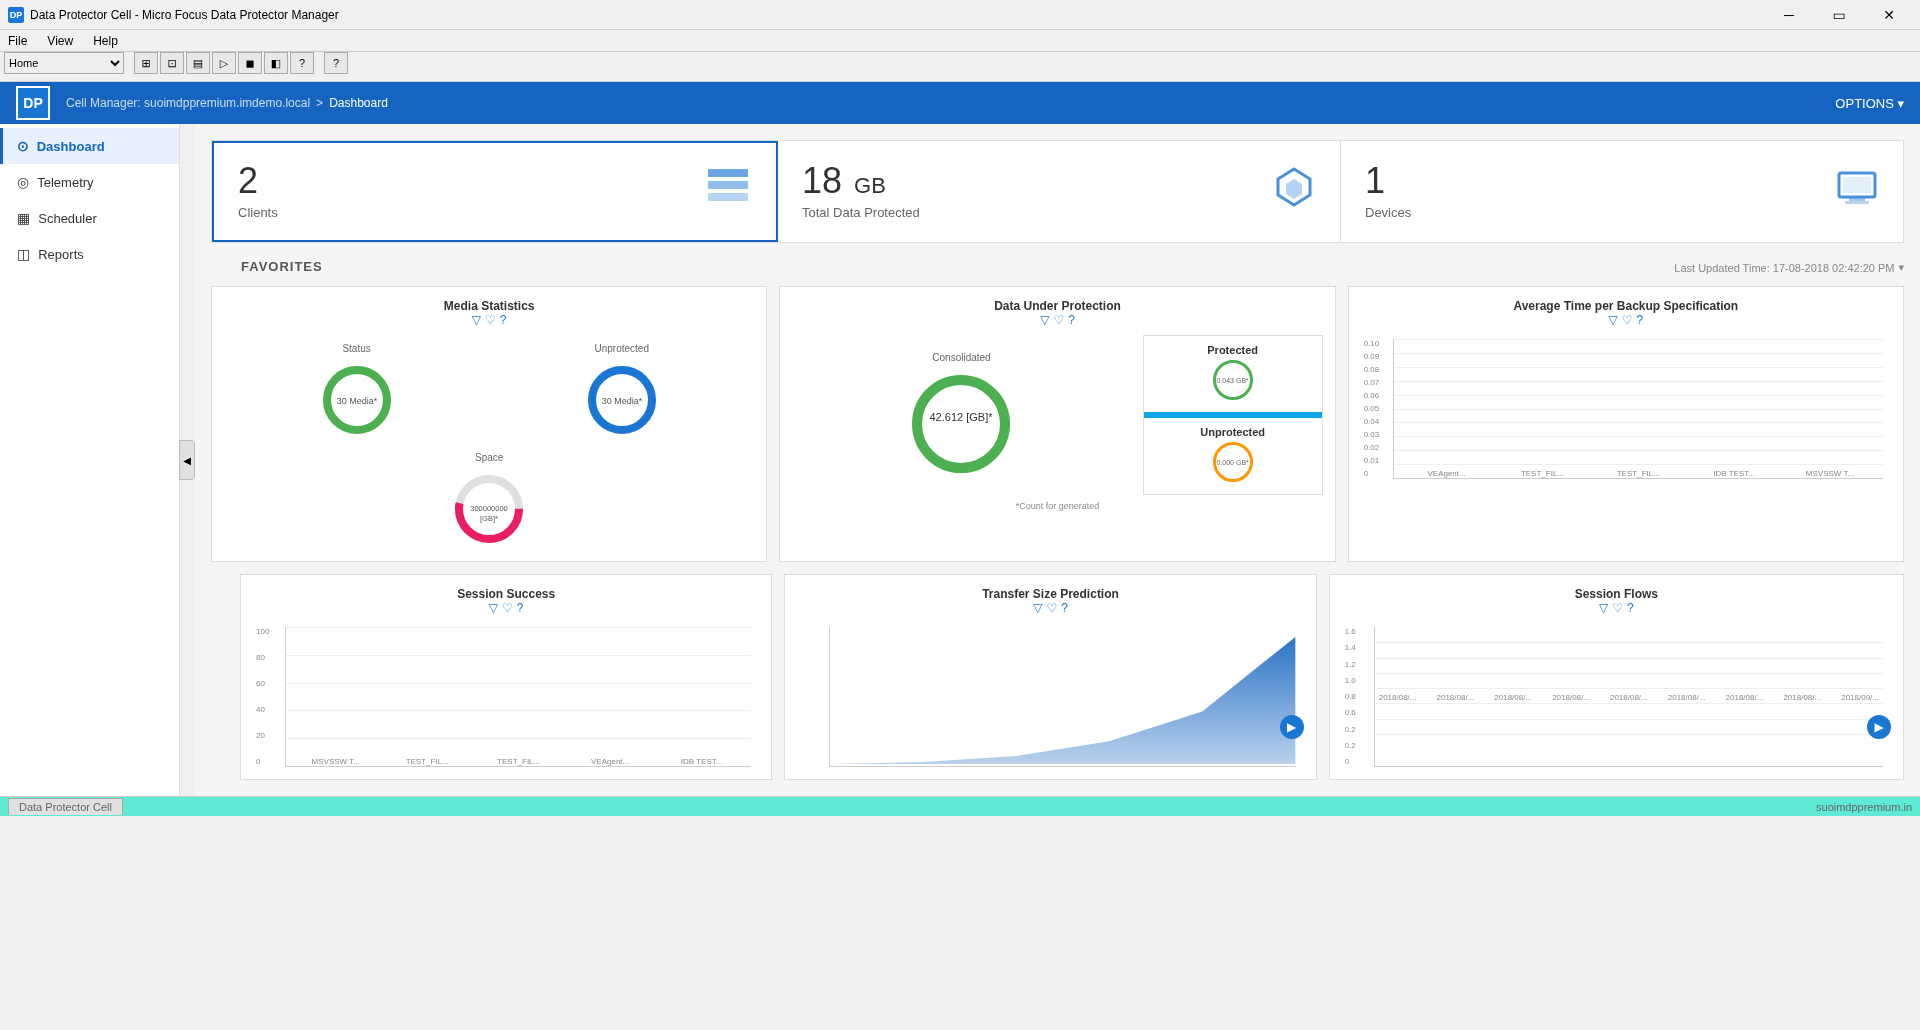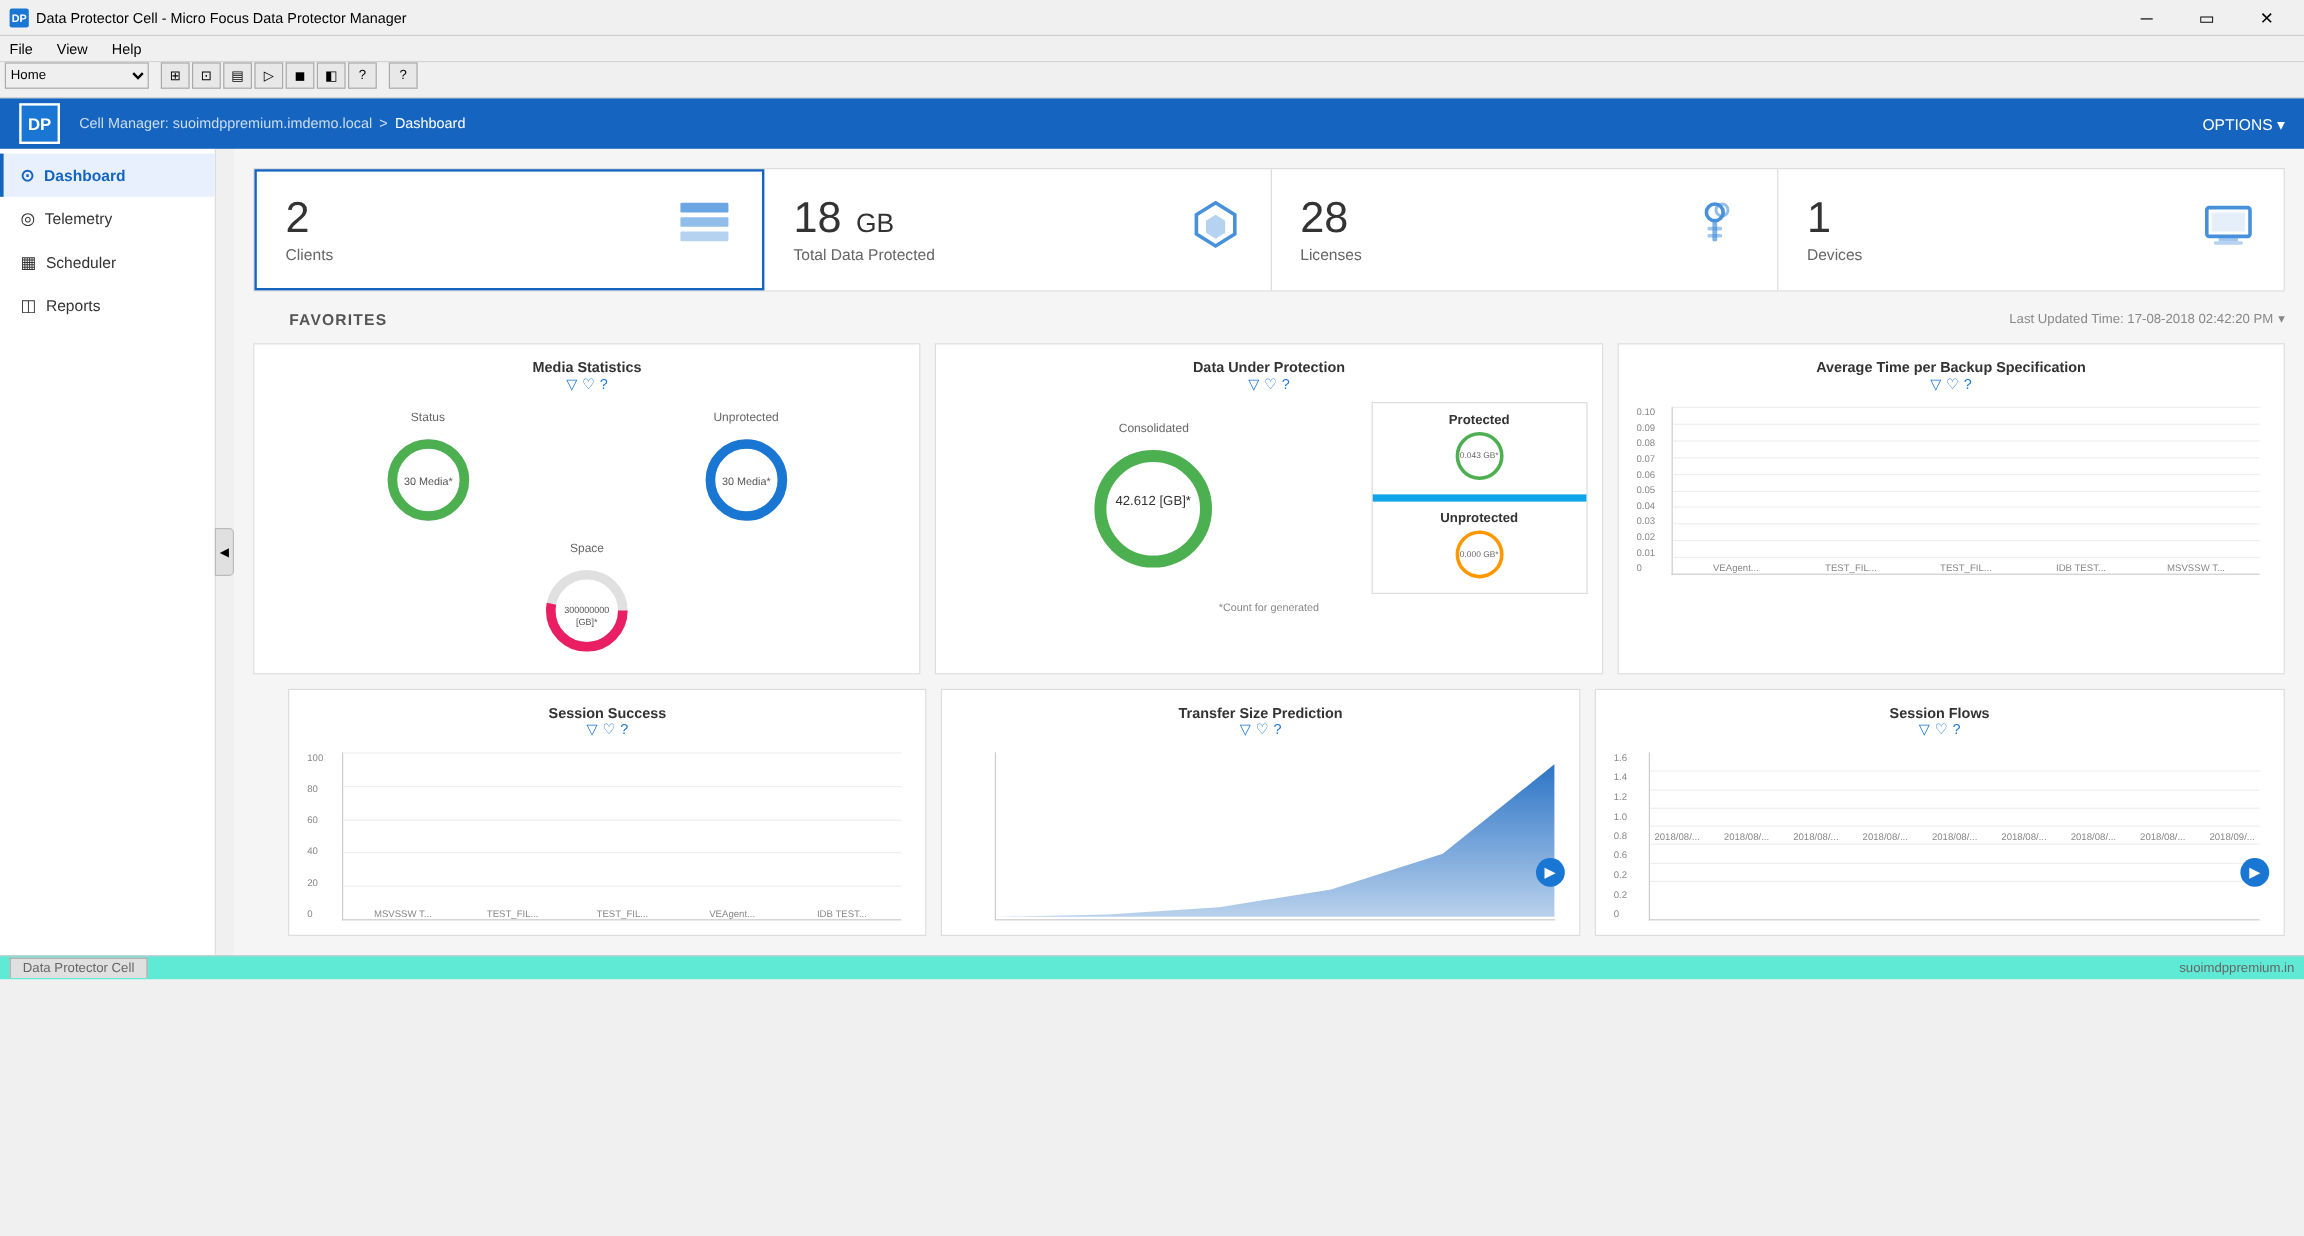--- a/index.html
+++ b/index.html
@@ -161,21 +161,21 @@
     .summary-card.active { border: 2px solid #1565c0; }
     .summary-card-left { display: flex; flex-direction: column; }
     .summary-card-number { font-size: 36px; font-weight: 300; color: #333; line-height: 1; }
     .summary-card-number span { font-size: 22px; font-weight: 400; margin-left: 2px; }
     .summary-card-label { font-size: 13px; color: #666; margin-top: 6px; }
     .summary-card-icon { font-size: 36px; color: #1976d2; opacity: 0.8; }
 
     
     .favorites-header {
       display: flex;
-      align-items: flex-start;
+      align-items: flex-end;
       margin-bottom: 12px;
       padding-left: 30px;
     }
     .favorites-title {
       font-size: 13px;
       font-weight: 600;
       color: #555;
       letter-spacing: 1px;
     }
     .favorites-updated {
@@ -416,35 +416,20 @@
           <div class="summary-card-label">Total Data Protected</div>
         </div>
         <div class="summary-card-icon">
           <svg width="44" height="44" viewBox="0 0 44 44">
             <path d="M22 4 L38 14 L38 30 L22 40 L6 30 L6 14 Z" fill="none" stroke="#1976d2" stroke-width="3"></path>
             <path d="M22 14 L30 19 L30 29 L22 34 L14 29 L14 19 Z" fill="#1976d2" opacity="0.4"></path>
           </svg>
         </div>
       </div>
 
-      <div class="summary-card">
-        <div class="summary-card-left">
-          <div class="summary-card-number">28</div>
-          <div class="summary-card-label">Licenses</div>
-        </div>
-        <div class="summary-card-icon">
-          <svg width="44" height="44" viewBox="0 0 44 44">
-            <circle cx="16" cy="12" r="7" fill="none" stroke="#1976d2" stroke-width="3"></circle>
-            <rect x="14" y="18" width="4" height="18" rx="1" fill="#1976d2" opacity="0.7"></rect>
-            <rect x="10" y="24" width="12" height="3" rx="1" fill="#1976d2" opacity="0.5"></rect>
-            <rect x="10" y="30" width="12" height="3" rx="1" fill="#1976d2" opacity="0.5"></rect>
-            <circle cx="22" cy="10" r="5" fill="none" stroke="#1976d2" stroke-width="2.5" opacity="0.6"></circle>
-          </svg>
-        </div>
-      </div>
 
       <div class="summary-card">
         <div class="summary-card-left">
           <div class="summary-card-number">1</div>
           <div class="summary-card-label">Devices</div>
         </div>
         <div class="summary-card-icon">
           <svg width="44" height="44" viewBox="0 0 44 44">
             <rect x="4" y="8" width="36" height="24" rx="2" fill="none" stroke="#1976d2" stroke-width="3"></rect>
             <rect x="8" y="12" width="28" height="16" rx="1" fill="#1976d2" opacity="0.15"></rect>

